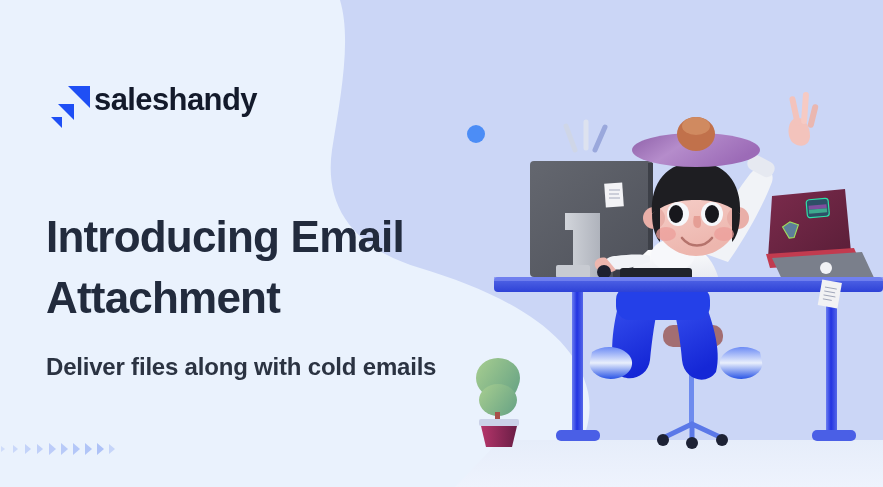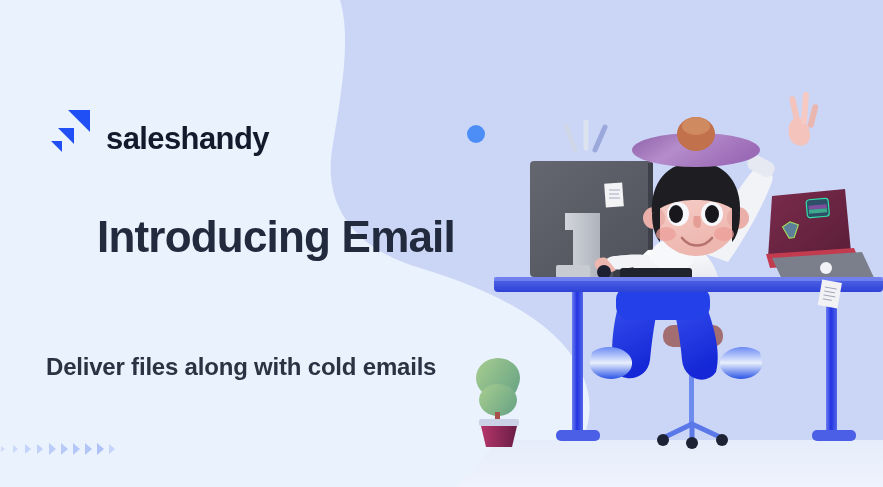--- a/index.html
+++ b/index.html
@@ -7,29 +7,29 @@
     width:883px;height:487px;overflow:hidden;
     font-family:"Liberation Sans", sans-serif;
     background:#EAF2FD;
   }
   #stage{position:relative;width:883px;height:487px;overflow:hidden;background:#EAF2FD;}
 
   
   .bg-svg{position:absolute;inset:0;width:883px;height:487px;}
 
   
-  .logo-row{position:absolute;left:46px;top:84px;display:flex;align-items:flex-end;gap:14px;margin-top:24px;}
+  .logo-row{position:absolute;left:46px;top:84px;display:flex;align-items:flex-start;gap:2px;}
   .logo-mark{width:46px;height:46px;position:relative;flex:none;}
   .logo-word{font-size:31px;font-weight:700;letter-spacing:-0.6px;color:#131A2B;line-height:1;}
 
   
   .headline{
     position:absolute;left:46px;top:178px;width:460px;
     font-size:44px;font-weight:700;line-height:1.38;
-    letter-spacing:-0.8px;color:#222B3D;text-align:center;
+    letter-spacing:-0.8px;color:#222B3D;
   }
   .subhead{
     position:absolute;left:46px;top:327px;width:470px;
     font-size:24px;font-weight:700;line-height:1.3;
     letter-spacing:-0.2px;color:#2B3342;
   }
 
   
   .tri-strip{position:absolute;left:0px;top:438px;height:22px;width:130px;}
 
@@ -273,20 +273,21 @@
         <path d="M22,2 L44,2 L44,24 Z" fill="#1F4FF5"></path>
         <path d="M12,20 L28,20 L28,36 Z" fill="#1F4FF5"></path>
         <path d="M5,33 L16,33 L16,44 Z" fill="#1F4FF5"></path>
       </svg>
     </div>
     <div class="logo-word">saleshandy</div>
   </div>
 
   <h1 class="headline">
     <span>Introducing Email</span><br>
+    <span>Attachment</span>
   </h1>
 
   <p class="subhead">Deliver files along with cold emails</p>
 
   <svg class="tri-strip" viewBox="0 0 130 22">
     <g fill="#AEC2F7">
       <path d="M1,8 L5,11 L1,14 Z" opacity="0.45"></path>
       <path d="M13,7 L18,11 L13,15 Z" opacity="0.55"></path>
       <path d="M25,6 L31,11 L25,16 Z" opacity="0.65"></path>
       <path d="M37,6 L43,11 L37,16 Z" opacity="0.7"></path>

